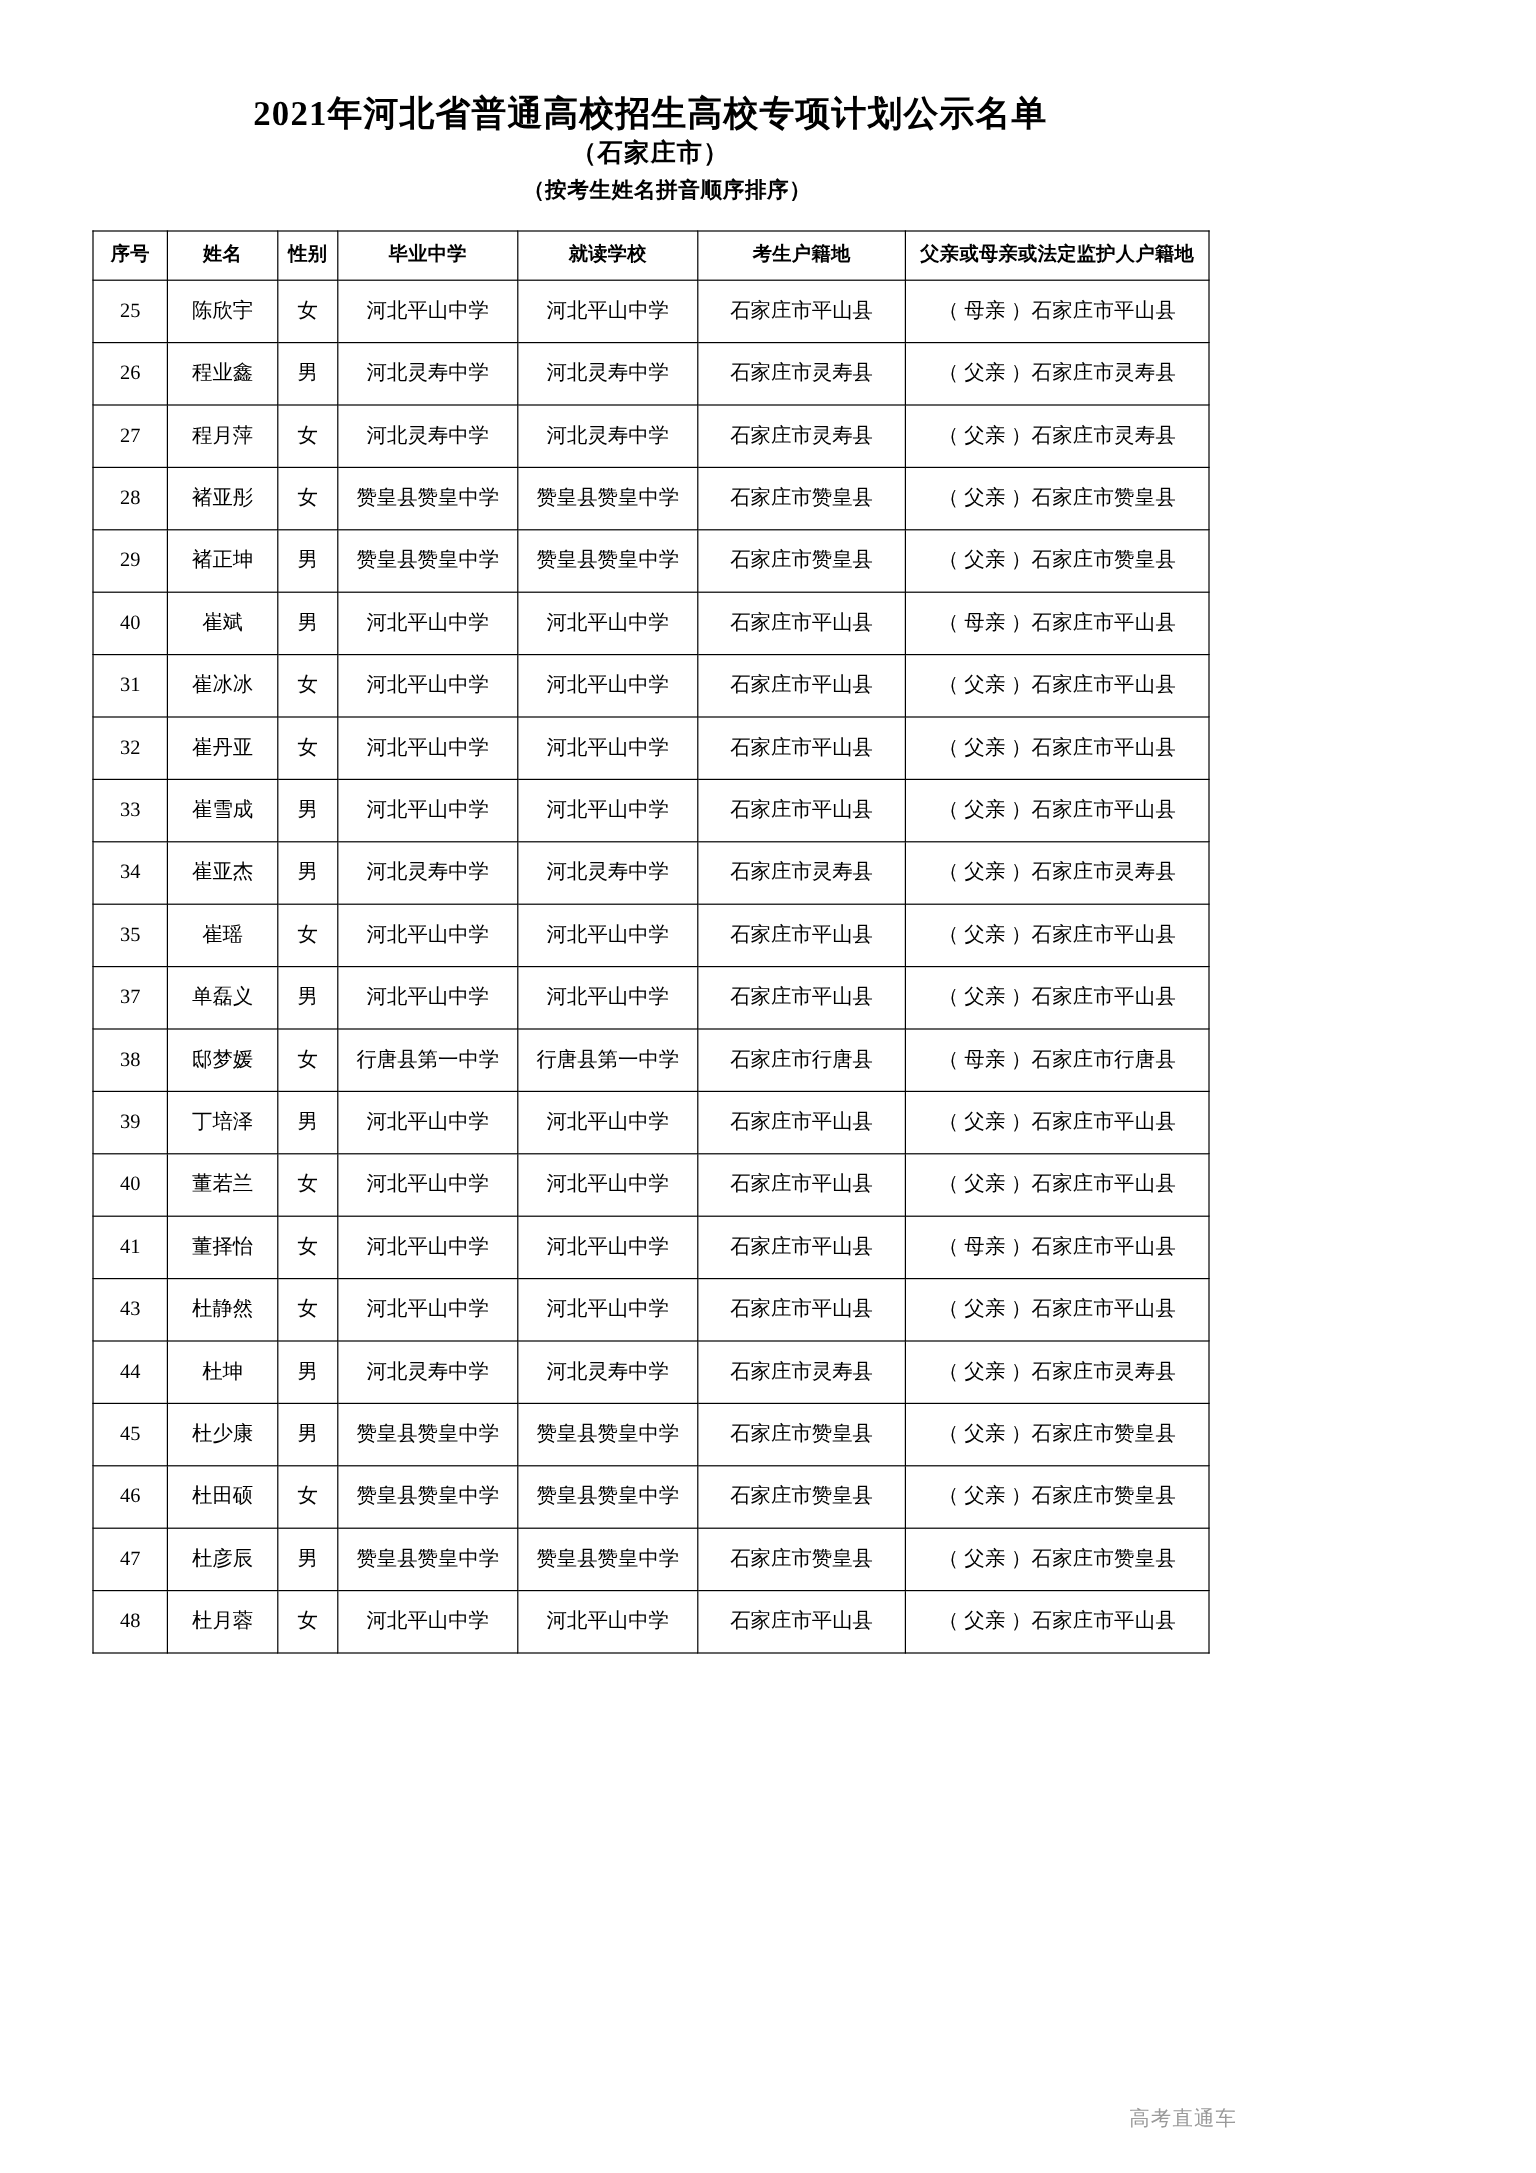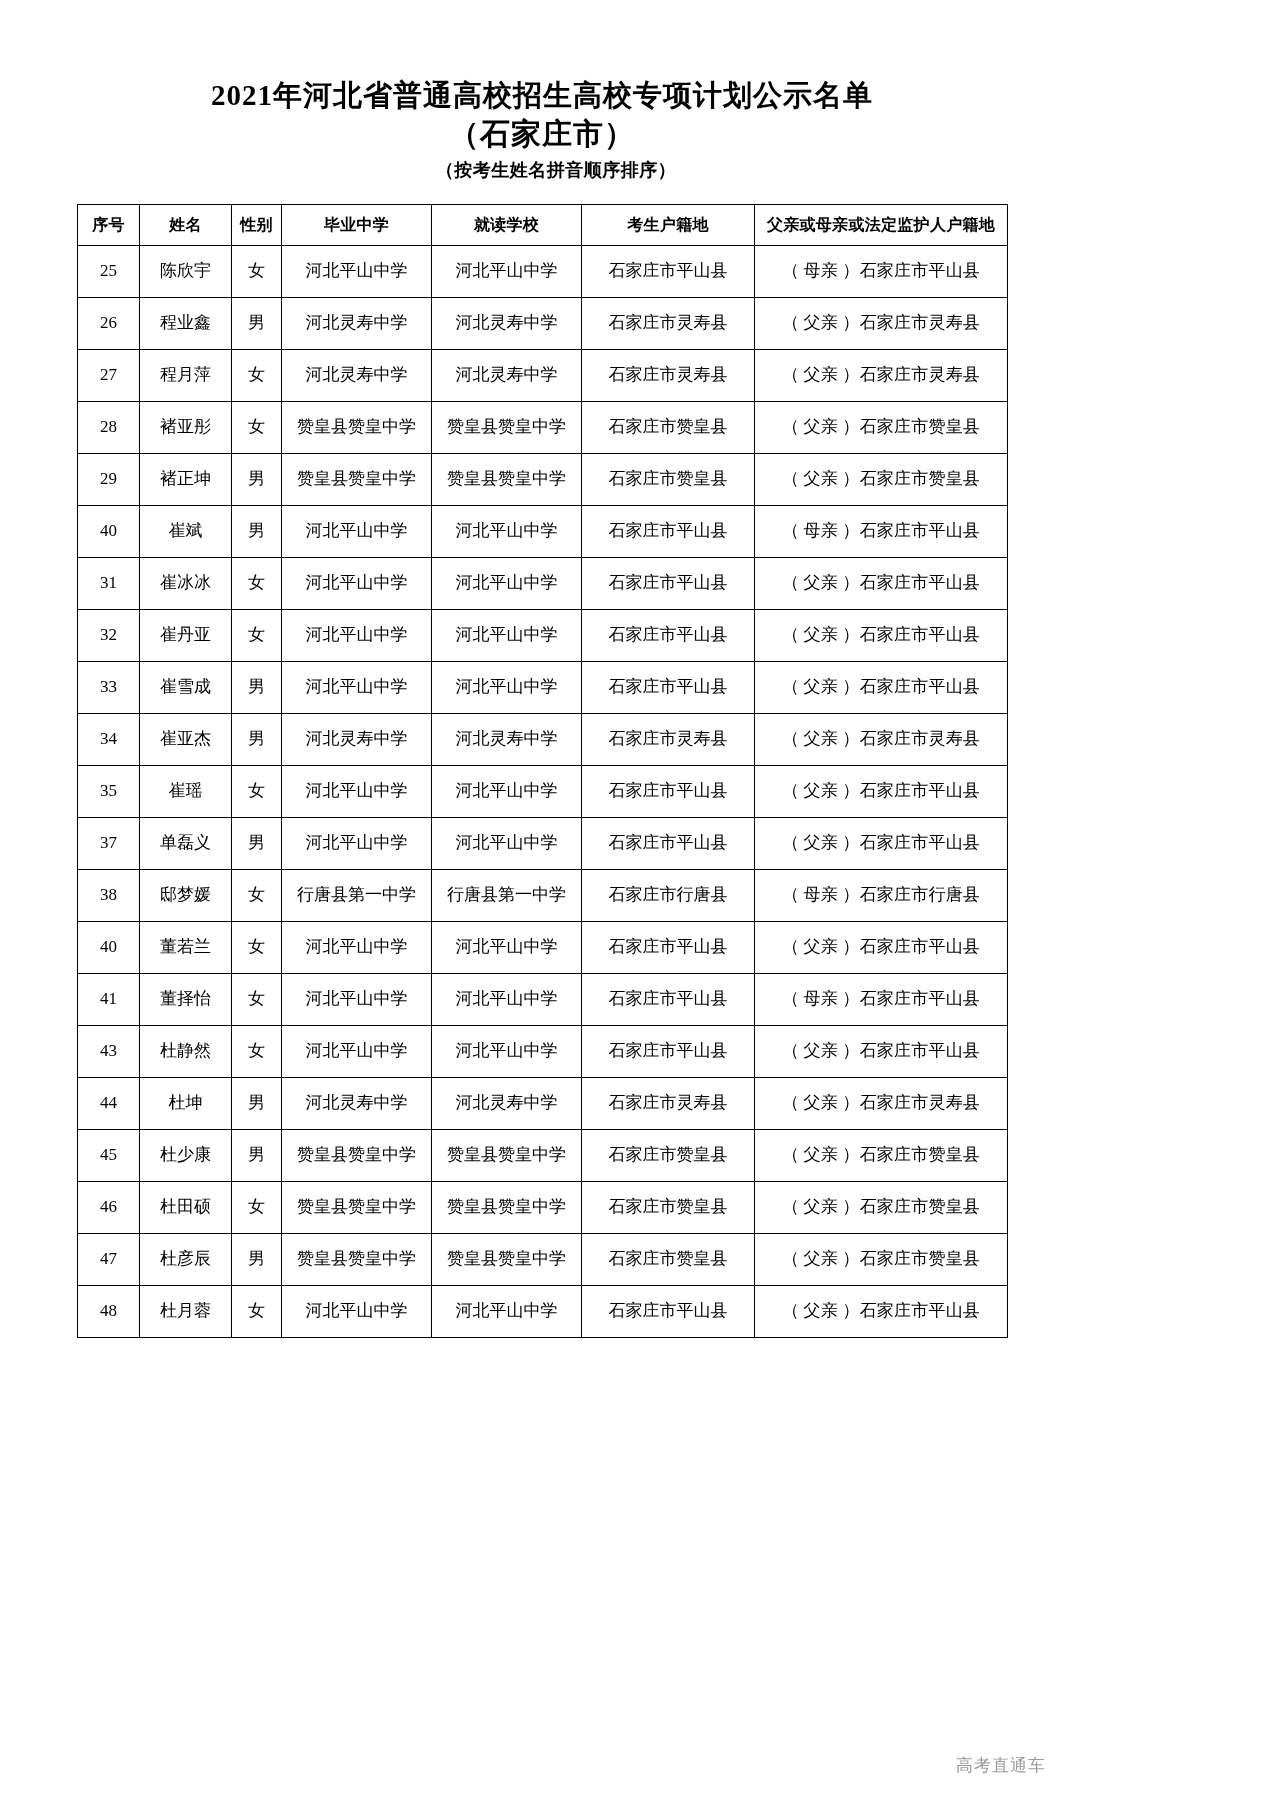--- a/index.html
+++ b/index.html
@@ -26,21 +26,21 @@
     padding-top: 76px;
   }
   .doc-title {
     font-size: 29px;
     font-weight: bold;
     letter-spacing: 1px;
     line-height: 1.32;
     font-family: "Liberation Serif", "DejaVu Serif", serif;
   }
   .doc-subtitle {
-    font-size: 30px;
+    font-size: 21px;
     font-weight: bold;
     letter-spacing: 1px;
     line-height: 1.32;
   }
   .doc-note {
     font-size: 18px;
     font-weight: bold;
     margin-top: 4px;
     letter-spacing: 0.5px;
     margin-left: 28px;
@@ -77,21 +77,21 @@
   col.c-name  { width: 92px; }
   col.c-sex   { width: 50px; }
   col.c-hs    { width: 150px; }
   col.c-sch   { width: 150px; }
   col.c-res   { width: 173px; }
   col.c-pres  { width: 253px; }
   td.idx { font-size: 17px; font-family: "Liberation Serif", "DejaVu Serif", serif; }
   td.guardian { letter-spacing: 0.2px; }
   .watermark {
     position: absolute;
-    right: 38px;
+    right: 53px;
     bottom: 34px;
     font-size: 17px;
     color: #9a9a9a;
     letter-spacing: 1px;
     font-family: "Liberation Sans", sans-serif;
   }
 </style>
 </head>
 <body>
 
@@ -237,20 +237,29 @@
           <tr>
             <td class="idx">38</td>
             <td>邸梦媛</td>
             <td>女</td>
             <td>行唐县第一中学</td>
             <td>行唐县第一中学</td>
             <td>石家庄市行唐县</td>
             <td class="guardian">（ 母亲 ）石家庄市行唐县</td>
           </tr>
           <tr>
+            <td class="idx">39</td>
+            <td>丁培泽</td>
+            <td>男</td>
+            <td>河北平山中学</td>
+            <td>河北平山中学</td>
+            <td>石家庄市平山县</td>
+            <td class="guardian">（ 父亲 ）石家庄市平山县</td>
+          </tr>
+          <tr>
             <td class="idx">40</td>
             <td>董若兰</td>
             <td>女</td>
             <td>河北平山中学</td>
             <td>河北平山中学</td>
             <td>石家庄市平山县</td>
             <td class="guardian">（ 父亲 ）石家庄市平山县</td>
           </tr>
           <tr>
             <td class="idx">41</td>

